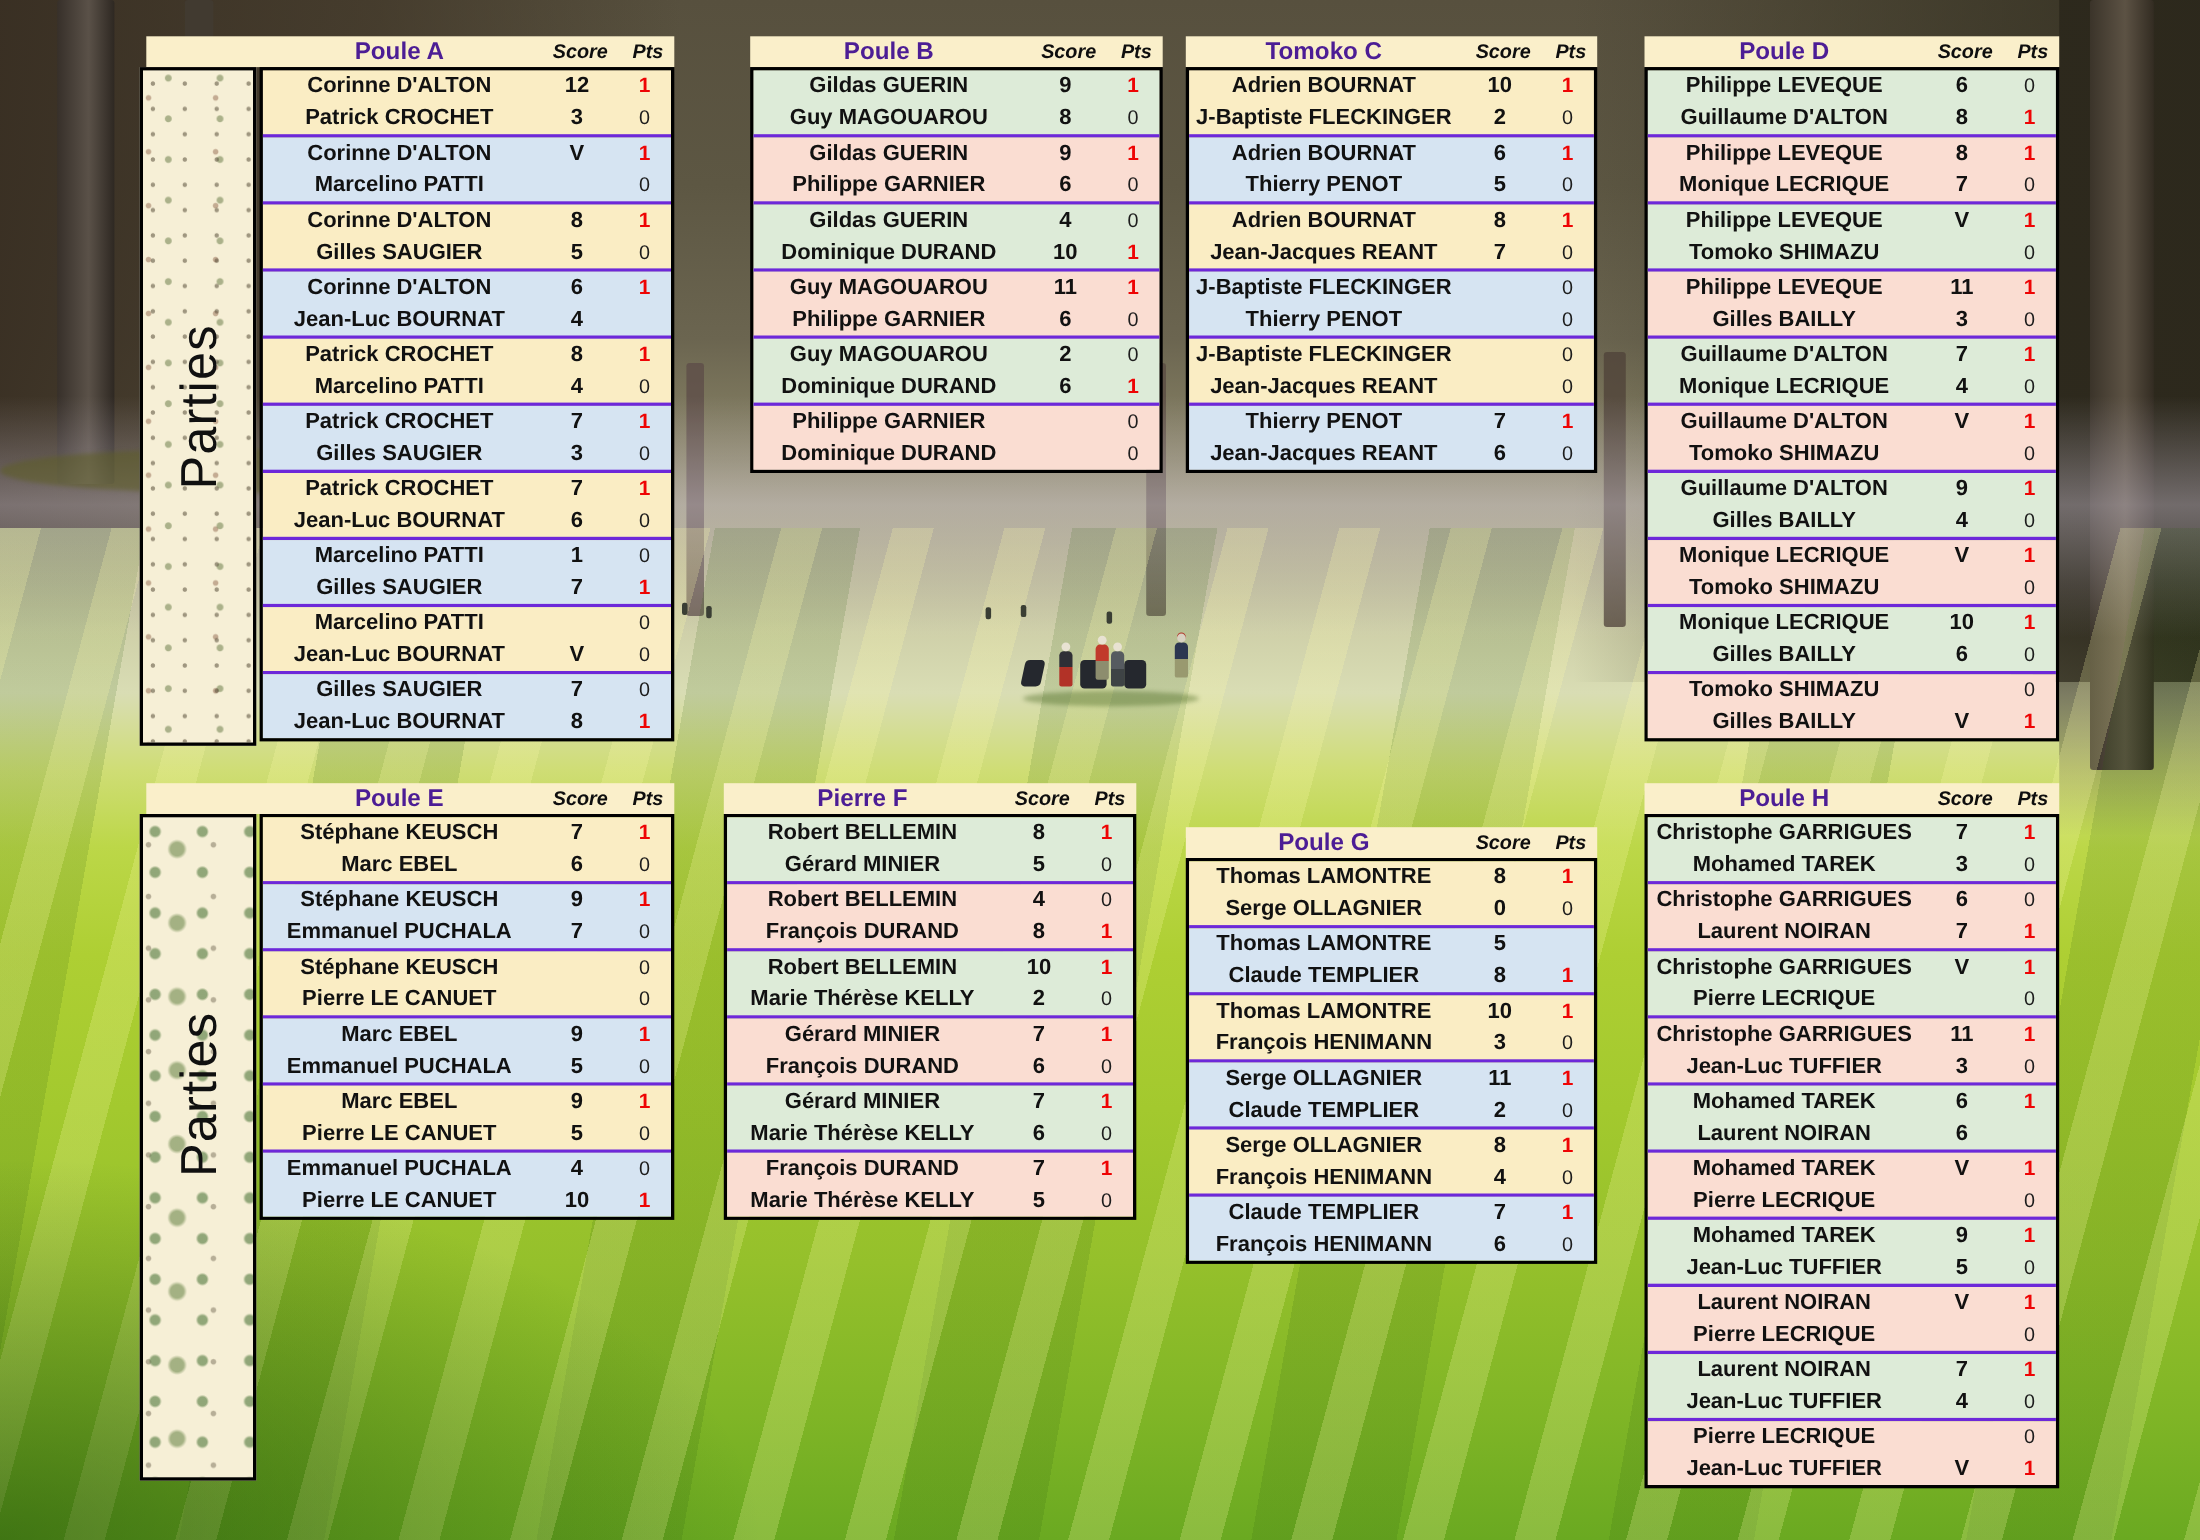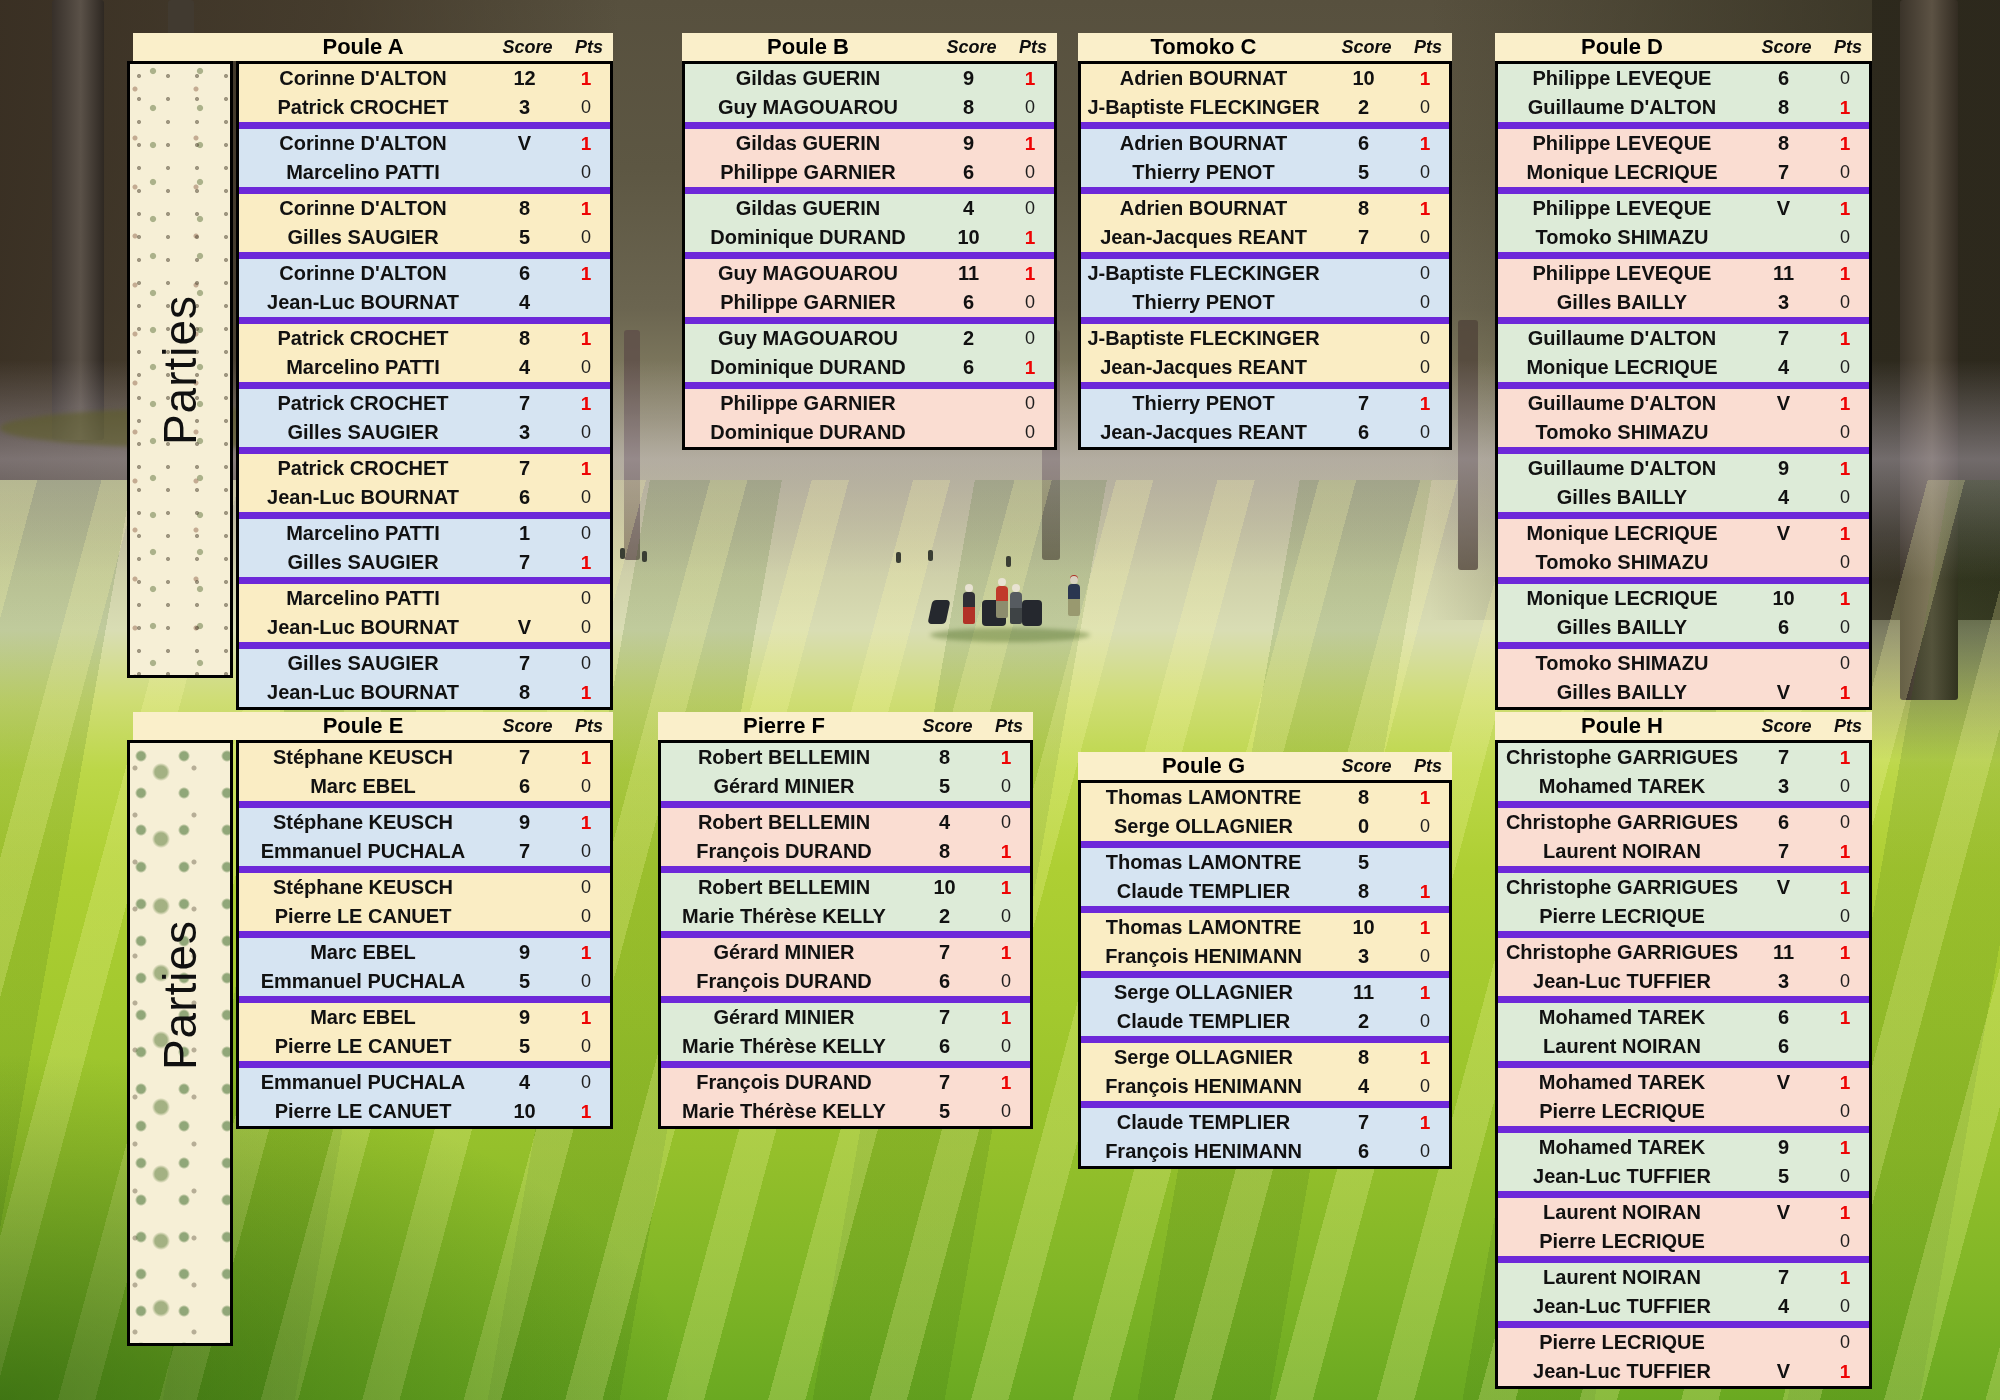--- a/index.html
+++ b/index.html
@@ -57,27 +57,27 @@
   #pool-a{left:133px;top:33px;width:480px;}
   #pool-b{left:658px;top:33px;width:375px;padding-left:24px;}
   #pool-c{left:1078px;top:33px;width:374px;}
   #pool-d{left:1495px;top:33px;width:377px;}
   #pool-e{left:133px;top:712px;width:480px;}
   #pool-f{left:658px;top:712px;width:375px;}
   #pool-g{left:1078px;top:752px;width:374px;}
   #pool-h{left:1495px;top:712px;width:377px;}
   .pool-header{height:28px;display:flex;align-items:center;background:#FAEFCA;}
   .ph-spacer{width:103px;}
-  .ph-title{flex:1;text-align:center;font-weight:bold;font-size:22px;color:#000000;}
+  .ph-title{flex:1;text-align:center;font-weight:bold;font-size:22px;color:#4c1d95;}
   .ph-score,.ph-pts{text-align:center;font-style:italic;font-weight:bold;font-size:18px;color:#0e0e0e;}
   .ph-score{width:75px;}
   .ph-pts{width:48px;}
   .pool-rows{border:3px solid #000;}
   .has-sidebar .pool-rows{margin-left:103px;}
-  .match{border-bottom:7px solid #6d28d9;}
+  .match{border-bottom:3px solid #6d28d9;}
   .match:last-child{border-bottom:none;}
   .pline{height:29px;display:flex;align-items:center;}
   .pname{flex:1;text-align:center;font-weight:bold;font-size:20px;color:#111;white-space:nowrap;}
   .pscore{width:75px;text-align:center;font-weight:bold;font-size:20px;color:#111;}
   .ppts{width:48px;text-align:center;font-size:18px;font-weight:400;color:#1d1d1d;}
   .ppts.win{color:#ee0404;font-weight:bold;font-size:19px;}
   .theme-cb .alt0{background:#FAEDC4;}
   .theme-cb .alt1{background:#D6E4F2;}
   .theme-gp .alt0{background:#DDEBD8;}
   .theme-gp .alt1{background:#FADDD2;}

